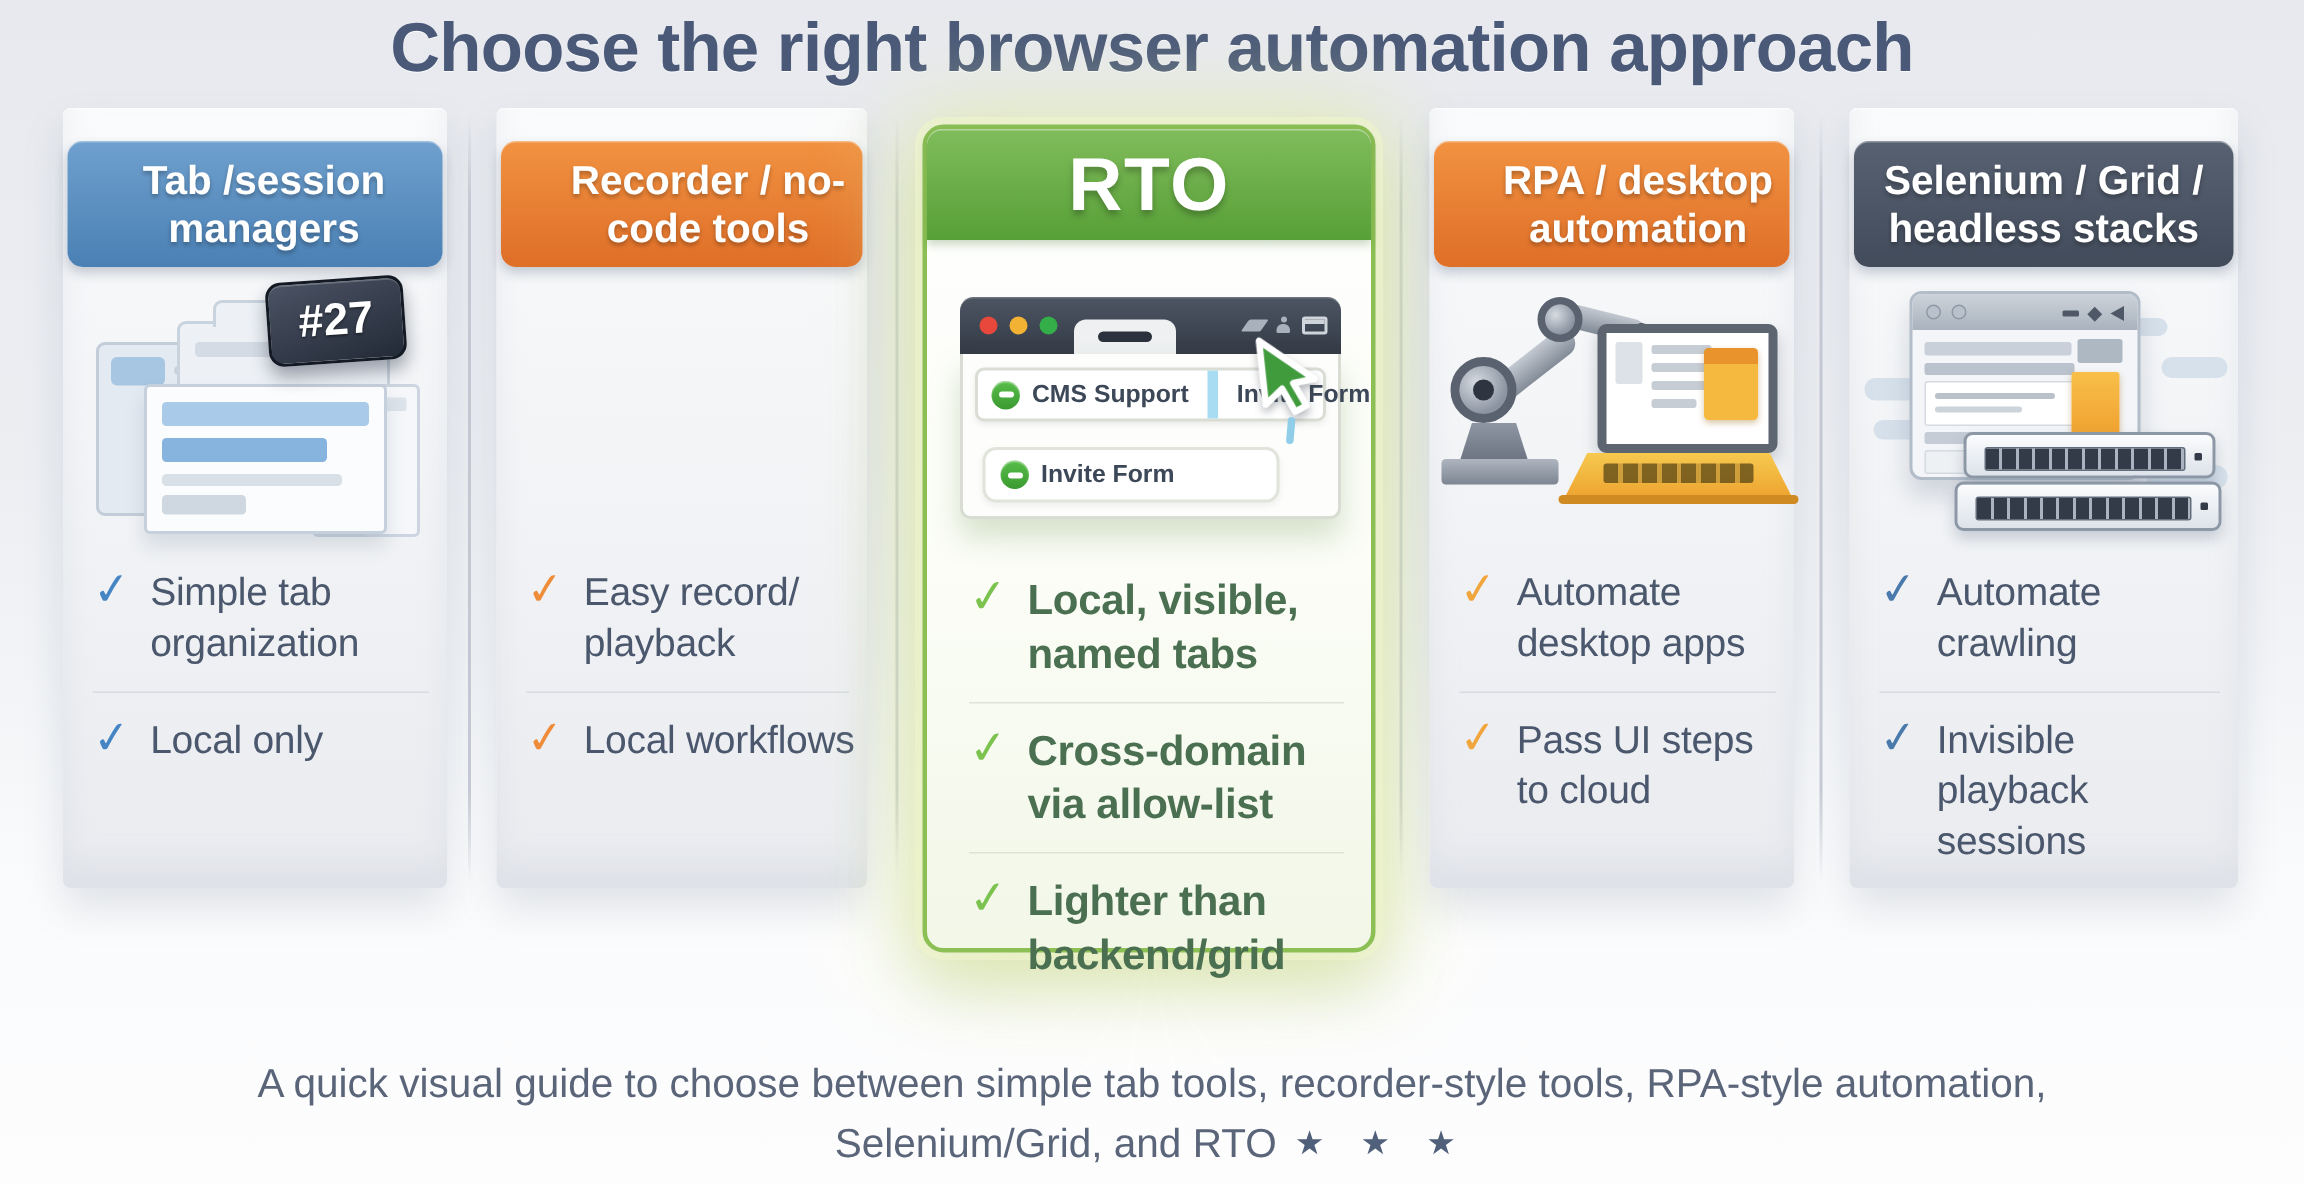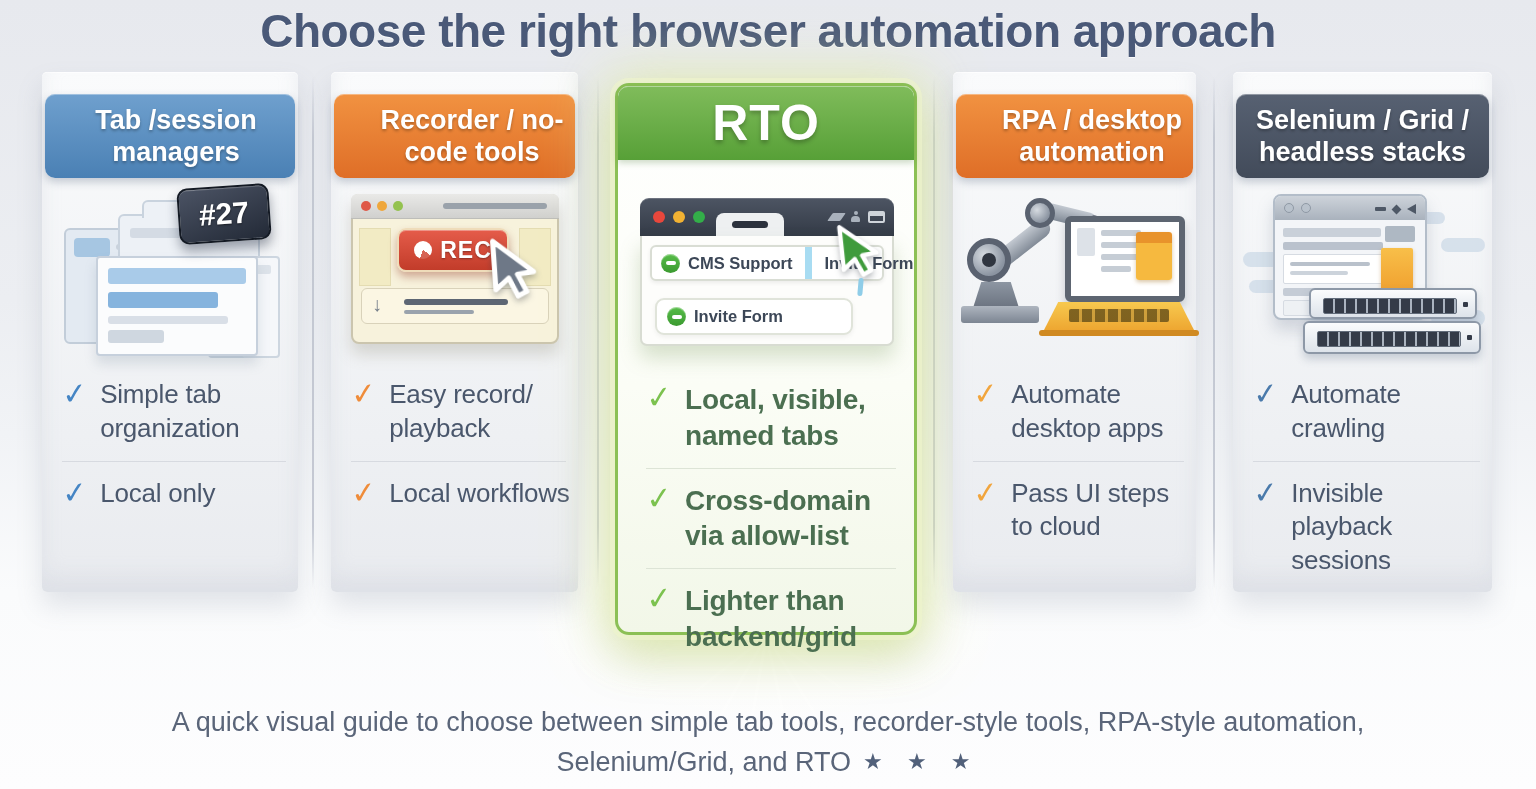--- a/index.html
+++ b/index.html
@@ -252,43 +252,20 @@
       <div class="bdiv"></div>
       <div class="bullet">
         <span class="check c-blue">✓</span>
         <span class="btext">Local only</span>
       </div>
     </div>
   </div>
 
   <div class="panel p2">
     <div class="hdr hdr-orange">Recorder / no-code tools</div>
-    <div class="illus2">
-      <div class="rwin"></div>
-      <div class="rtitle">
-        <span class="dot d1"></span>
-        <span class="dot d2"></span>
-        <span class="dot d3"></span>
-        <span class="rline"></span>
-      </div>
-      <div class="rcol rcolL"></div>
-      <div class="rcol rcolR"></div>
-      <div class="recbtn">
-        <span class="recicon"></span>
-        <span class="reclabel">REC</span>
-      </div>
-      <div class="rrow">
-        <span class="rarrow">↓</span>
-        <span class="rl1"></span>
-        <span class="rl2"></span>
-      </div>
-      <svg class="cursor cursor-gray" viewBox="0 0 26 34">
-        <path d="M3 2 L3 27 L10 21.5 L14.2 31 L18.8 29 L14.6 19.8 L23 19 Z" fill="#6e7887" stroke="#ffffff" stroke-width="2.6" stroke-linejoin="round"></path>
-      </svg>
-    </div>
     <div class="bullets">
       <div class="bullet">
         <span class="check c-orange">✓</span>
         <span class="btext">Easy record/ playback</span>
       </div>
       <div class="bdiv"></div>
       <div class="bullet">
         <span class="check c-orange">✓</span>
         <span class="btext" style="white-space:nowrap">Local workflows</span>
       </div>

